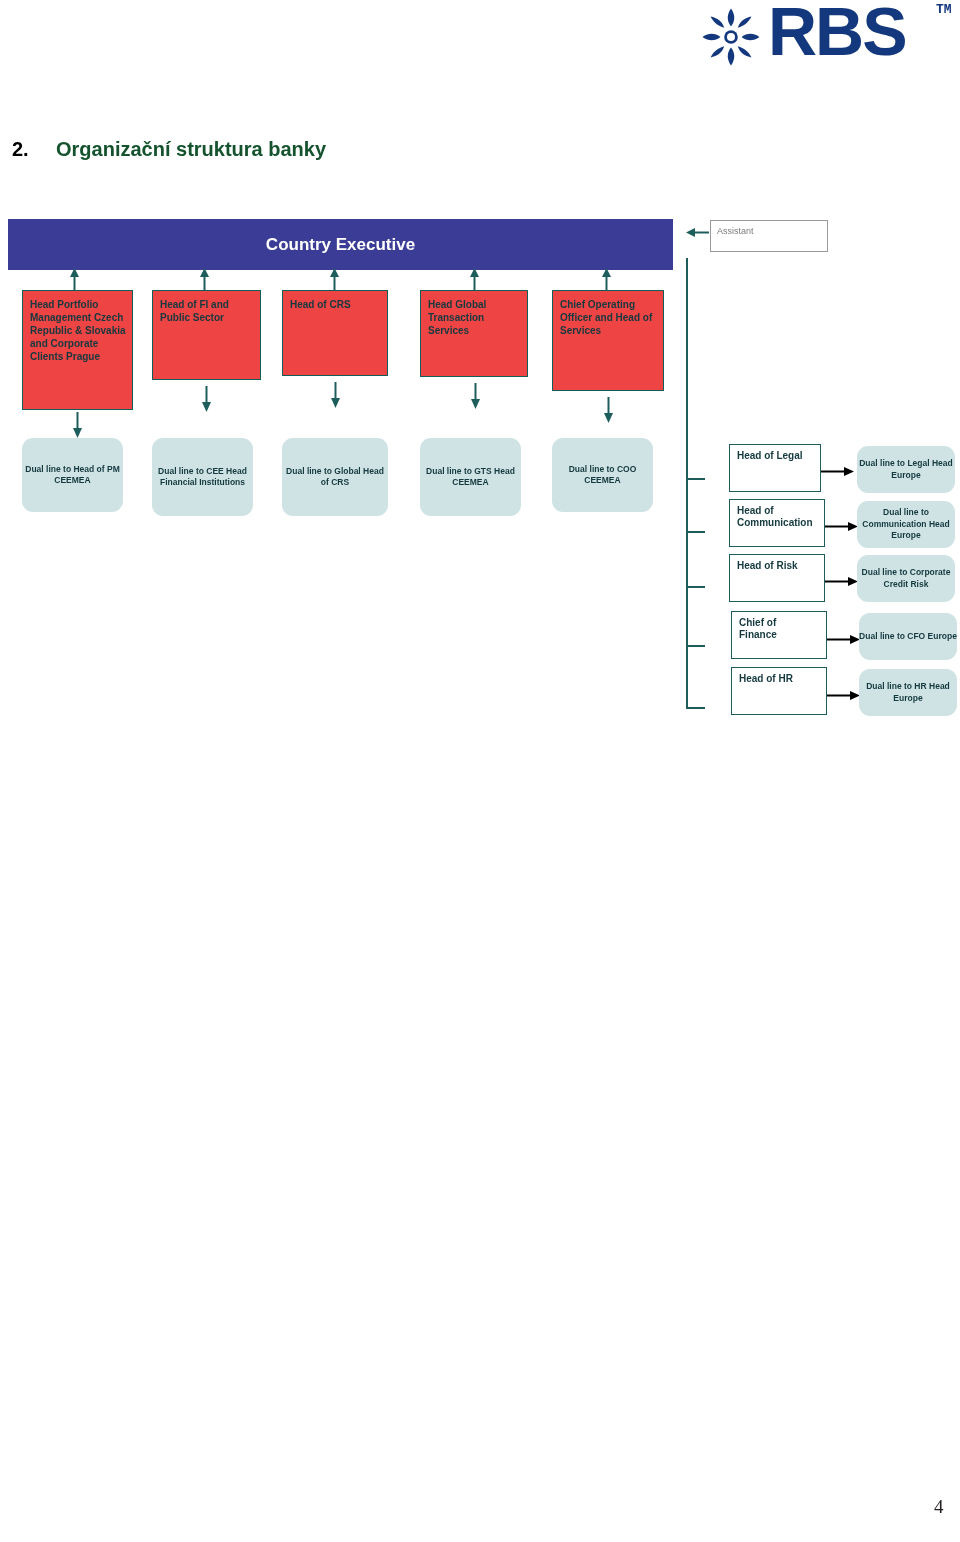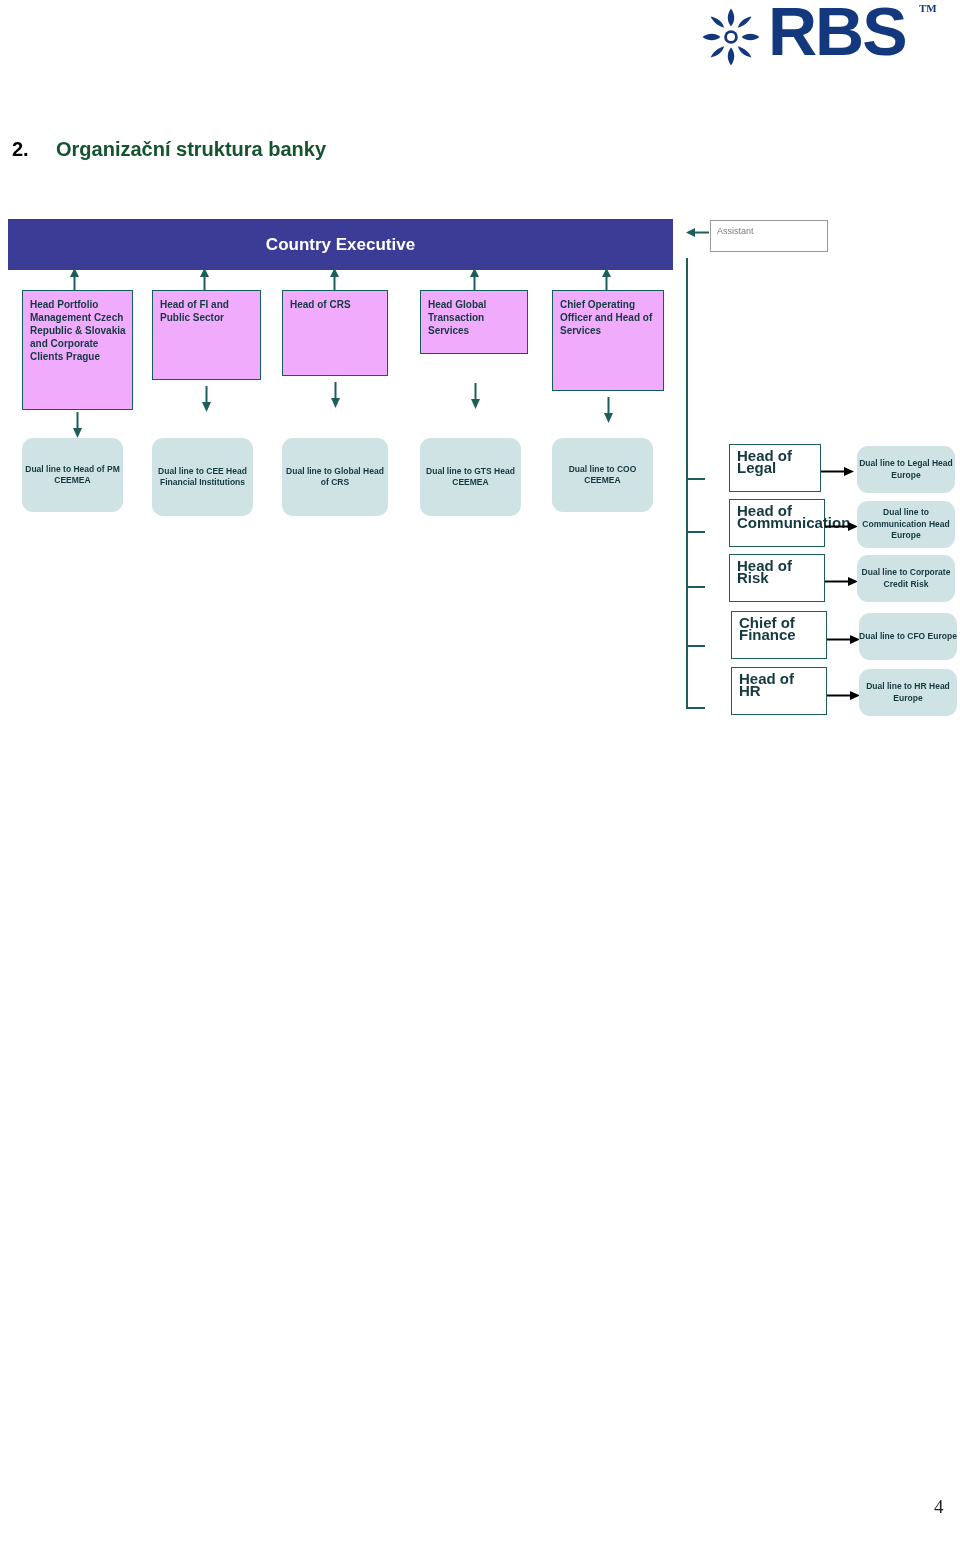--- a/index.html
+++ b/index.html
@@ -16,23 +16,23 @@
   
   .logo-wrap{position:absolute;left:700px;top:2px;width:250px;height:70px;}
   .logo-mark{position:absolute;left:0px;top:4px;width:62px;height:62px;}
   .logo-text{
     position:absolute;left:68px;top:-5px;
     font-family:"Liberation Sans", sans-serif;
     font-weight:bold;font-size:68px;letter-spacing:-2px;
     color:#13387E;line-height:68px;
   }
   .logo-tm{
-    position:absolute;left:219px;top:0px;
-    font-family:Liberation Serif, serif;
-    font-size:11px;font-weight:bold;color:#13387E;
+    position:absolute;left:236px;top:0px;
+    font-family:Liberation Mono, monospace;
+    font-size:13px;font-weight:bold;color:#13387E;
   }
 
   
   .title-num{
     position:absolute;left:12px;top:138px;
     font-size:20px;font-weight:bold;color:#000000;
   }
   .title-text{
     position:absolute;left:56px;top:138px;
     font-size:20px;font-weight:bold;color:#14532d;
@@ -52,40 +52,40 @@
     position:absolute;left:710px;top:220px;width:118px;height:32px;
     border:1px solid #9a9a9a;background:#ffffff;
     font-size:9px;color:#7c7c7c;
     padding:5px 0 0 6px;box-sizing:border-box;
   }
   .assist-arrow{position:absolute;left:686px;top:227px;width:24px;height:11px;}
 
   
   .teal{
     position:absolute;
-    background:#f0abfc;border:1.5px solid #0F5E5A;
+    background:#ef4444;border:1.5px solid #0F5E5A;
     box-sizing:border-box;
     color:#14393F;font-size:10px;font-weight:bold;line-height:13px;
     padding:7px 6px 0 7px;
   }
 
   
   .dual{
     position:absolute;
     background:#CFE3E4;border-radius:11px;
     box-sizing:border-box;
     color:#14393F;font-size:8.5px;font-weight:bold;line-height:11.5px;
     display:flex;align-items:center;justify-content:center;text-align:center;
   }
 
   
   .wbox{
     position:absolute;background:#ffffff;border:1.5px solid #1D5E5C;
     box-sizing:border-box;
-    color:#14393F;font-size:15px;font-weight:bold;line-height:11.5px;
+    color:#14393F;font-size:10px;font-weight:bold;line-height:11.5px;
     padding:5px 12px 0 7px;
   }
   .spine{position:absolute;left:686px;top:258px;width:1.5px;height:451px;background:#1D5E5C;}
   .stub{position:absolute;background:#1D5E5C;height:1.5px;width:19px;left:686px;}
 
   
   .pagenum{
     position:absolute;left:934px;top:1496px;
     font-family:"Liberation Serif", serif;
     font-size:19px;color:#231f20;
@@ -160,21 +160,21 @@
 
   <div class="teal" style="left:22px;top:290px;width:111px;height:120px;">
     <span>Head Portfolio Management Czech Republic &amp; Slovakia and Corporate Clients Prague</span>
   </div>
   <div class="teal" style="left:282px;top:290px;width:106px;height:86px;">
     <span>Head of CRS</span>
   </div>
   <div class="teal" style="left:152px;top:290px;width:109px;height:90px;">
     <span>Head of FI and Public Sector</span>
   </div>
-  <div class="teal" style="left:420px;top:290px;width:108px;height:64px;">
+  <div class="teal" style="left:420px;top:290px;width:108px;height:87px;">
     <span>Head Global Transaction Services</span>
   </div>
   <div class="teal" style="left:552px;top:290px;width:112px;height:101px;">
     <span>Chief Operating Officer and Head of Services</span>
   </div>
 
   <svg style="position:absolute;left:72px;top:412px;width:11px;height:26px;" viewBox="0 0 11 26">
     <line x1="5.5" y1="0" x2="5.5" y2="18" stroke="#1D5E5C" stroke-width="2"></line>
       <polygon points="5.5,26 1,16 10,16" fill="#1D5E5C"></polygon>
   </svg>

